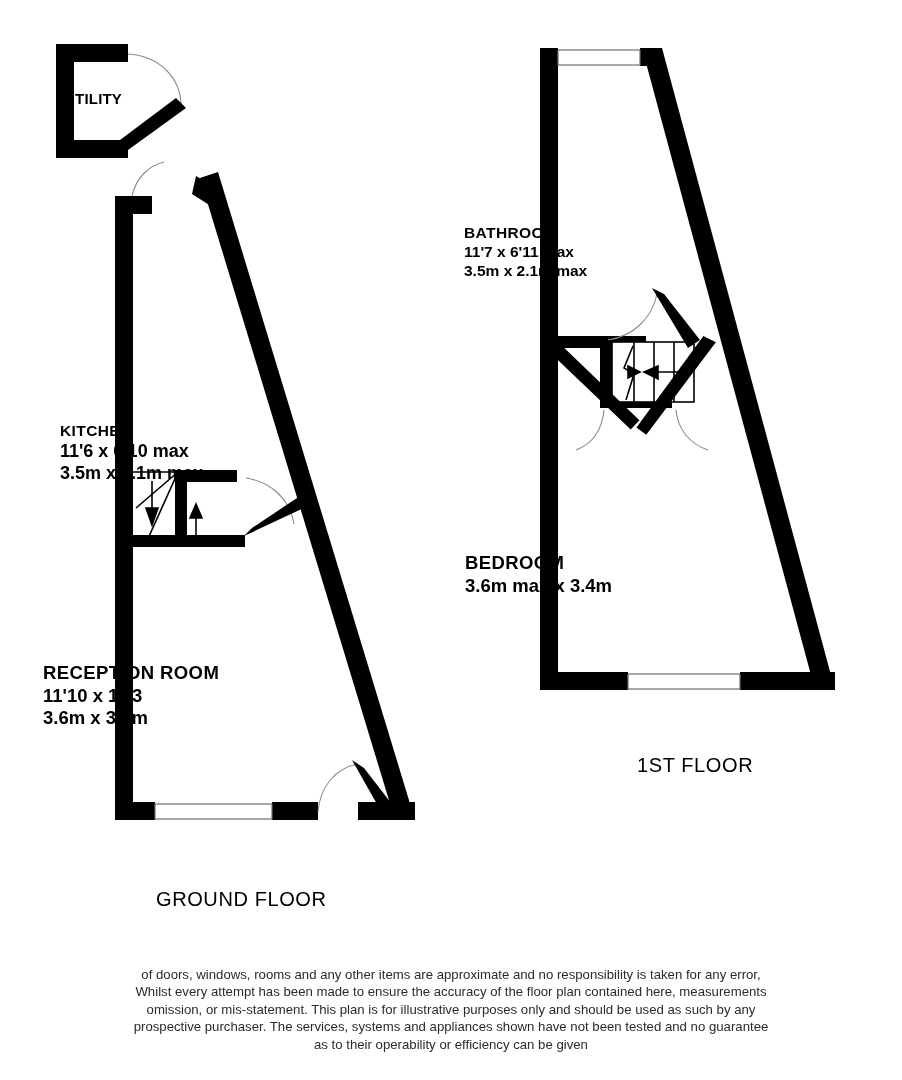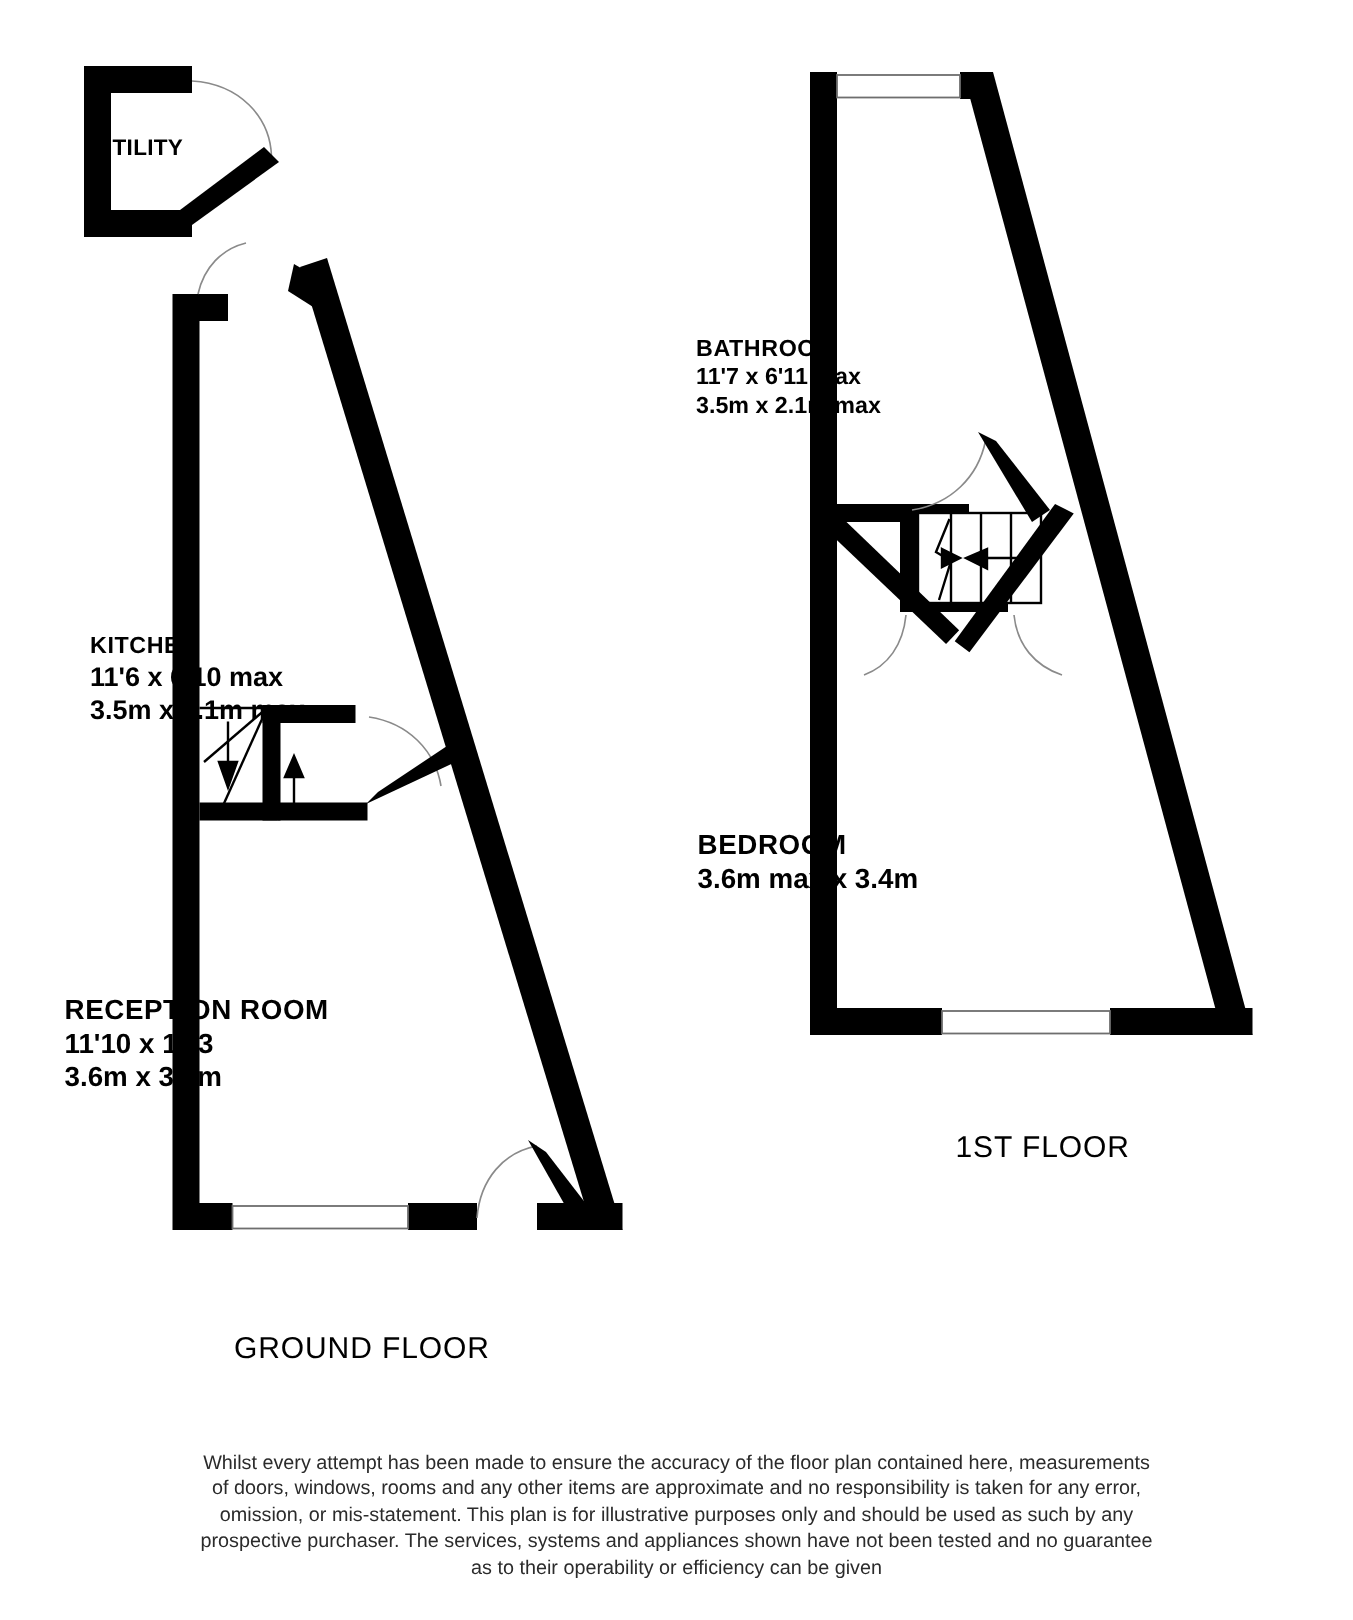--- a/index.html
+++ b/index.html
@@ -268,20 +268,20 @@
   <div class="label-block" id="bedroom-label">
     <div class="room-name">BEDROOM</div>
     <div class="room-dims">3.6m max x 3.4m</div>
   </div>
 
   <div class="floor-label" id="ground-floor-label">GROUND FLOOR</div>
 
   <div class="floor-label" id="first-floor-label">1ST FLOOR</div>
 
   <div id="disclaimer">
+    <span class="line">of doors, windows, rooms and any other items are approximate and no responsibility is taken for any error,</span>
     <span class="line">Whilst every attempt has been made to ensure the accuracy of the floor plan contained here, measurements</span>
-    <span class="line">of doors, windows, rooms and any other items are approximate and no responsibility is taken for any error,</span>
     <span class="line">omission, or mis-statement. This plan is for illustrative purposes only and should be used as such by any</span>
     <span class="line">prospective purchaser. The services, systems and appliances shown have not been tested and no guarantee</span>
     <span class="line">as to their operability or efficiency can be given</span>
   </div>
 
 </div>
 
 </body></html>

